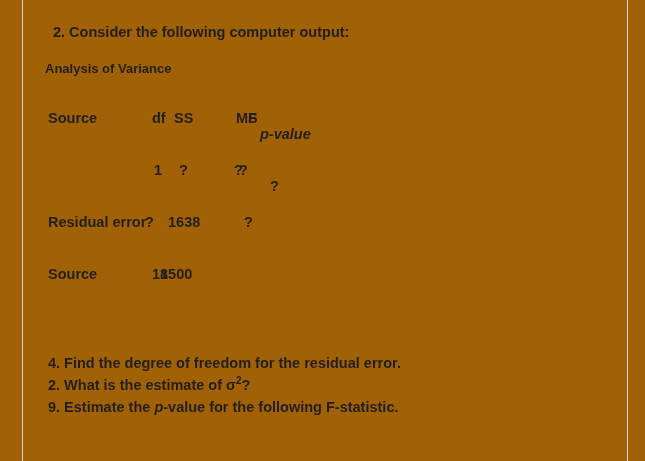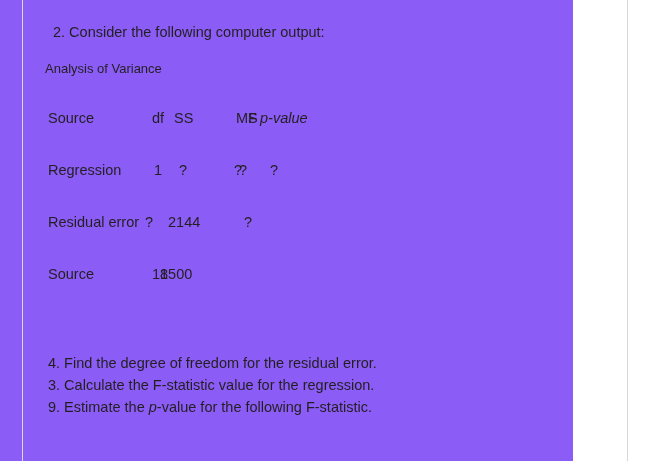--- a/index.html
+++ b/index.html
@@ -12,23 +12,24 @@
     background: #ffffff;
     font-family: "Liberation Sans", sans-serif;
     color: #231f20;
     overflow: hidden;
     position: relative;
   }
   .page {
     position: absolute;
     left: 0;
     top: 0;
-    width: 573px;
+    width: 645px;
     height: 461px;
-    background: #8b5cf6;
+    background: #a16207;
+    font-weight: bold;
   }
   .left-rule {
     position: absolute;
     left: 22px;
     top: 0;
     width: 1px;
     height: 461px;
     background: #d8d8d8;
   }
   .right-rule {
@@ -79,21 +80,21 @@
   .cell {
     position: absolute;
     top: 0;
     text-align: right;
   }
   .c-source { left: 0px; }
   .c-df     { left: 105px; }
   .c-ss     { left: 128px; }
   .c-ms     { left: 170px; margin-left: 20px; }
   .c-f      { left: 202px; }
-  .c-p      { left: 222px; }
+  .c-p      { left: 222px; margin-top: 16px; }
 
   
   .row-header .c-df { left: 104px; }
   .row-header .c-ss { left: 126px; }
   .row-header .c-ms { left: 168px; }
   .row-header .c-f  { left: 200px; }
   .row-header .c-p  { left: 212px; }
 
   .row-regression .c-df { left: 106px; }
   .row-regression .c-ss { left: 131px; }
@@ -149,49 +150,48 @@
       <div class="trow row-header">
         <span class="cell c-source">Source</span>
         <span class="cell c-df">df</span>
         <span class="cell c-ss">SS</span>
         <span class="cell c-ms">MS</span>
         <span class="cell c-f">F</span>
         <span class="cell c-p italic">p-value</span>
       </div>
 
       <div class="trow row-regression">
-        <span class="cell c-source">Regression</span>
         <span class="cell c-df">1</span>
         <span class="cell c-ss">?</span>
         <span class="cell c-ms">?</span>
         <span class="cell c-f">?</span>
         <span class="cell c-p">?</span>
       </div>
 
       <div class="trow row-residual">
         <span class="cell c-source">Residual error</span>
         <span class="cell c-df">?</span>
-        <span class="cell c-ss">2144</span>
+        <span class="cell c-ss">1638</span>
         <span class="cell c-ms">?</span>
       </div>
 
       <div class="trow row-total">
         <span class="cell c-source">Source</span>
         <span class="cell c-df">18</span>
         <span class="cell c-ss">1500</span>
       </div>
 
     </div>
 
     <div class="sub-list">
       <div class="sub-item">
         <span>4. Find the degree of freedom for the residual error.</span>
       </div>
       <div class="sub-item">
-        <span>3. Calculate the F-statistic value for the regression.</span>
+        <span>2. What is the estimate of σ</span><span class="sup">2</span><span>?</span>
       </div>
       <div class="sub-item">
         <span>9. Estimate the </span><span class="italic">p</span><span>-value for the following F-statistic.</span>
       </div>
     </div>
 
   </div>
 </div>
 
 </body></html>

